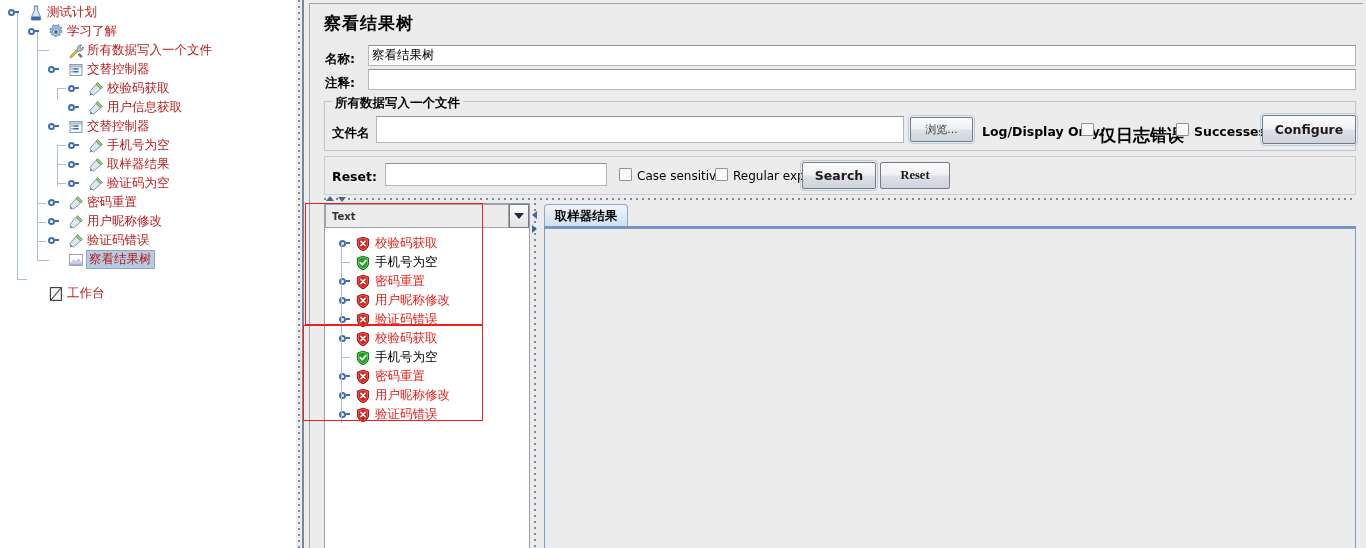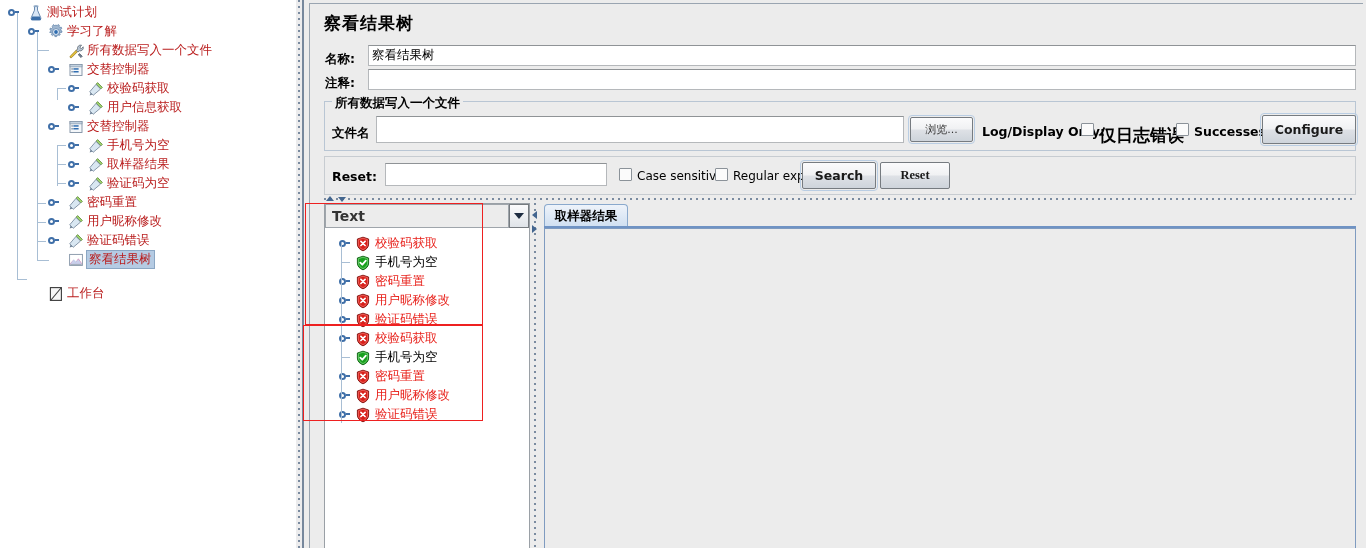--- a/index.html
+++ b/index.html
@@ -69,21 +69,21 @@
   .hsplit .dots{position:absolute;left:0;top:3px;width:100%;height:2px;
     background-image:repeating-linear-gradient(to right,#7a8ba0 0 2px,transparent 2px 6px);}
   .tri{position:absolute;width:0;height:0;border-left:4px solid transparent;border-right:4px solid transparent;}
   .tri.up{border-bottom:5px solid #44668f;}
   .tri.down{border-top:5px solid #44668f;}
 
   
   #res-area{position:absolute;background:#fff;}
   #combo{position:absolute;box-sizing:border-box;background:#ececec;
      border:1px solid #9fa5ab;display:flex;align-items:center;}
-  #combo .ctxt{margin-left:6px;font-weight:bold;font-size:14px;color:#333;}
+  #combo .ctxt{margin-left:6px;font-weight:bold;font-size:10px;color:#333;}
   #combo-arrow{position:absolute;box-sizing:border-box;border:1px solid #767b80;
      background:linear-gradient(to bottom,#fbfbfc,#dfe3e8);display:flex;align-items:center;justify-content:center;}
   #combo-arrow .tri2{width:0;height:0;border-left:5px solid transparent;border-right:5px solid transparent;border-top:6px solid #1d2c40;}
 
   .rrow{position:absolute;height:19px;display:flex;align-items:center;white-space:nowrap;font-size:12.5px;}
   .rrow .rlbl{margin-left:4px;}
   .rrow.fail .rlbl{color:#e8211b;}
   .rrow.pass .rlbl{color:#000;}
 
   

